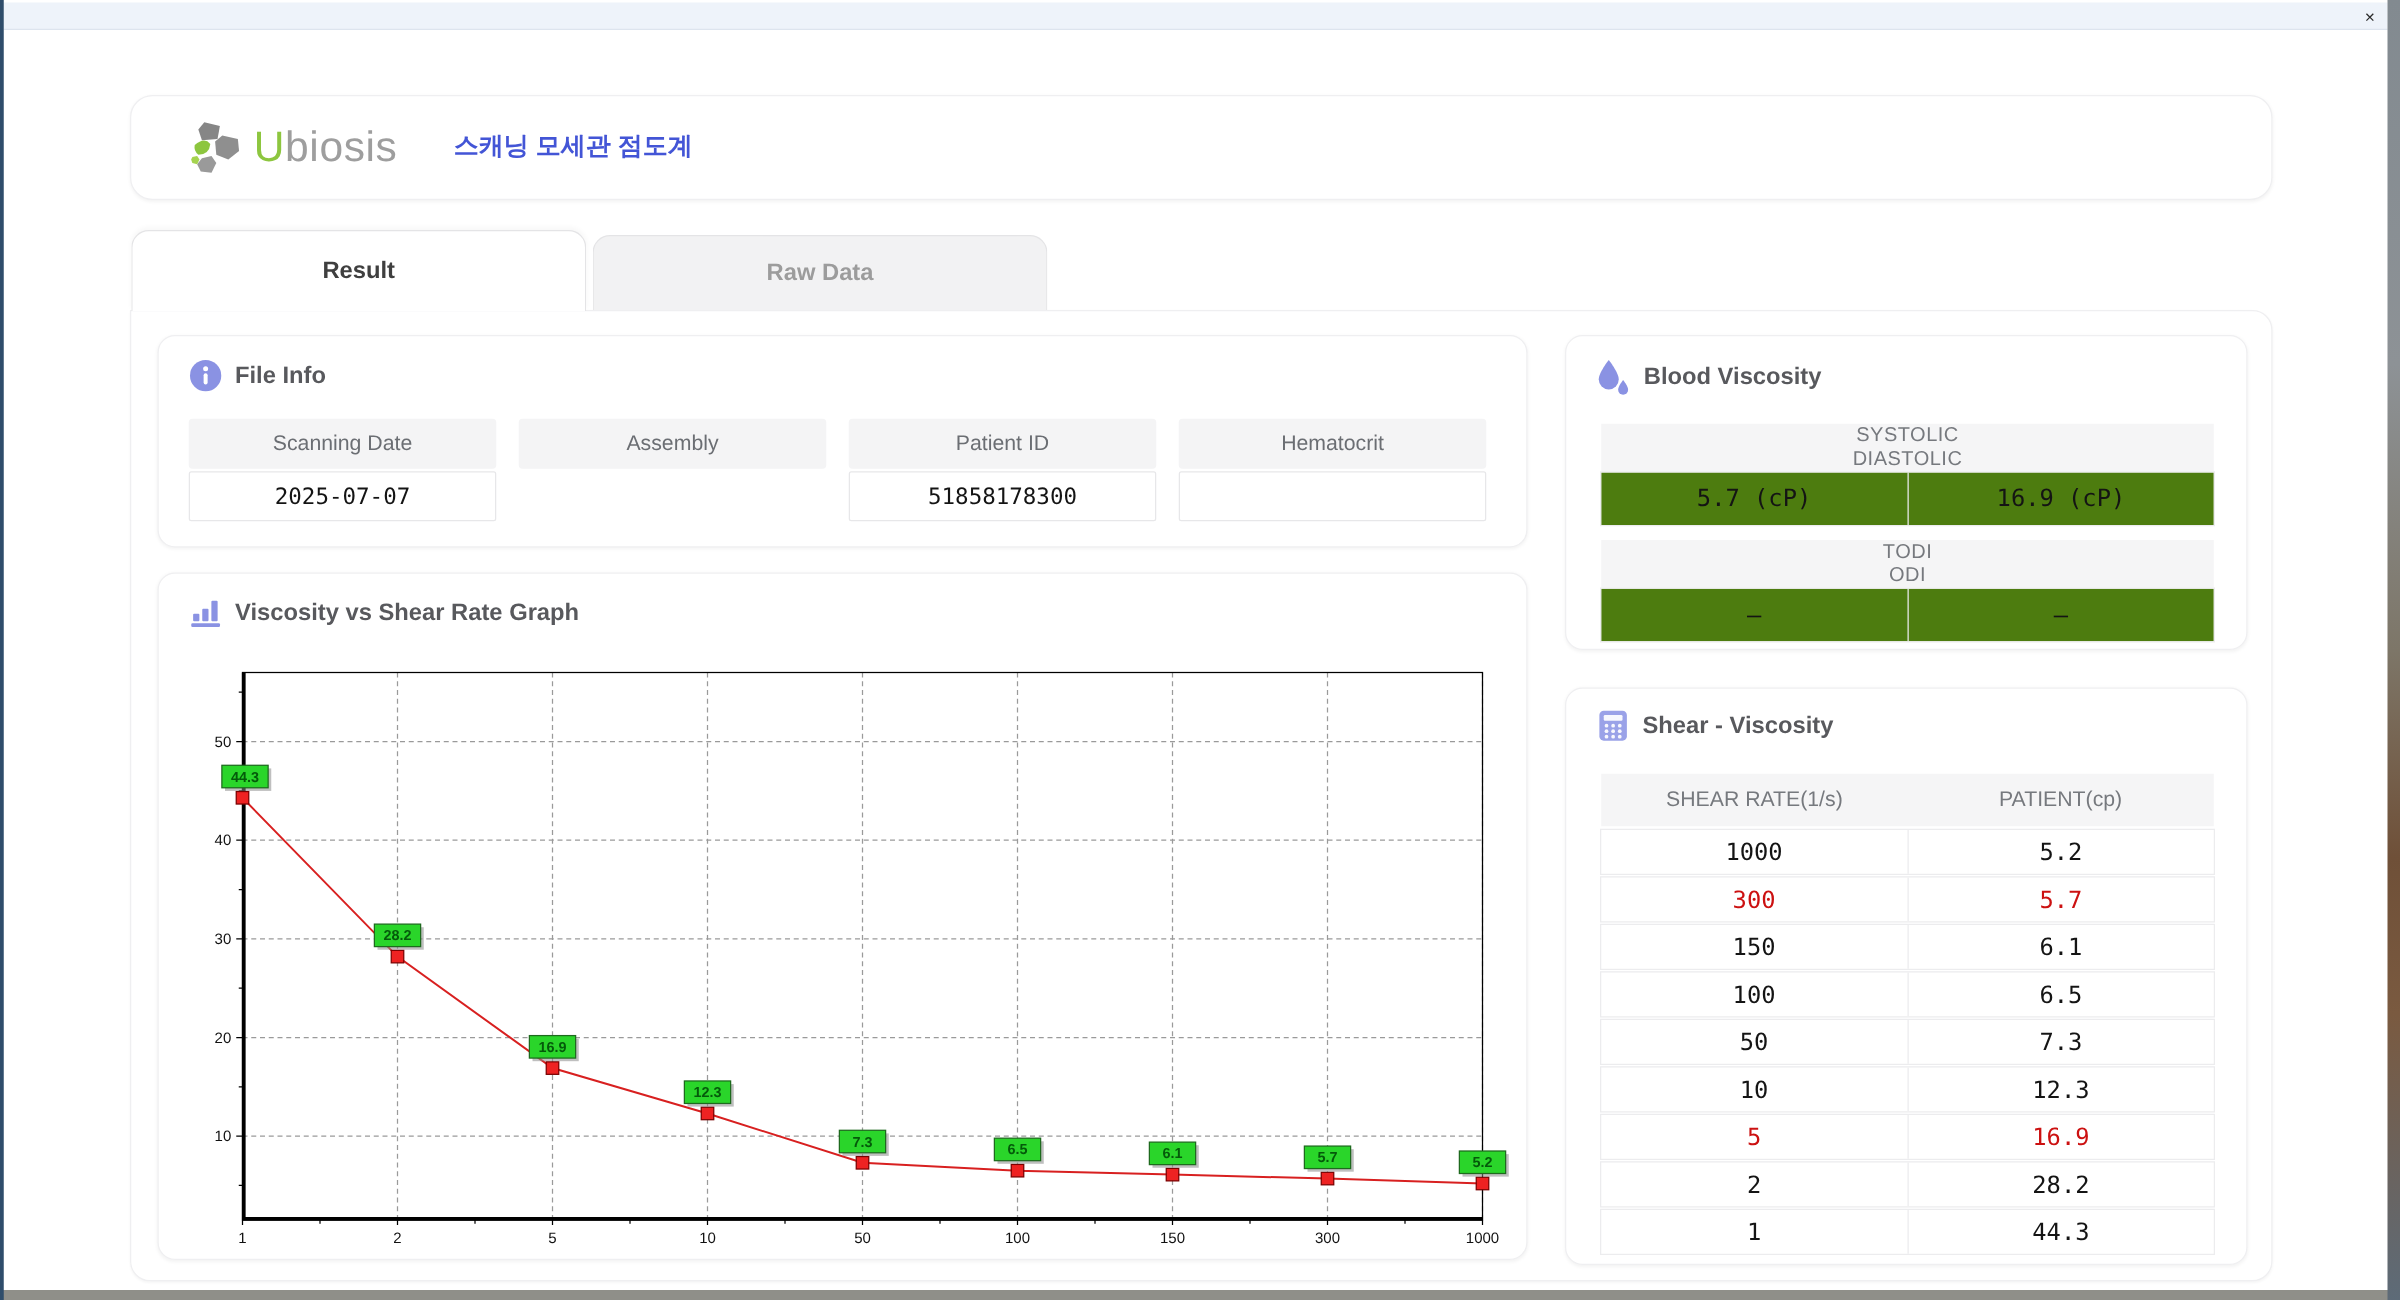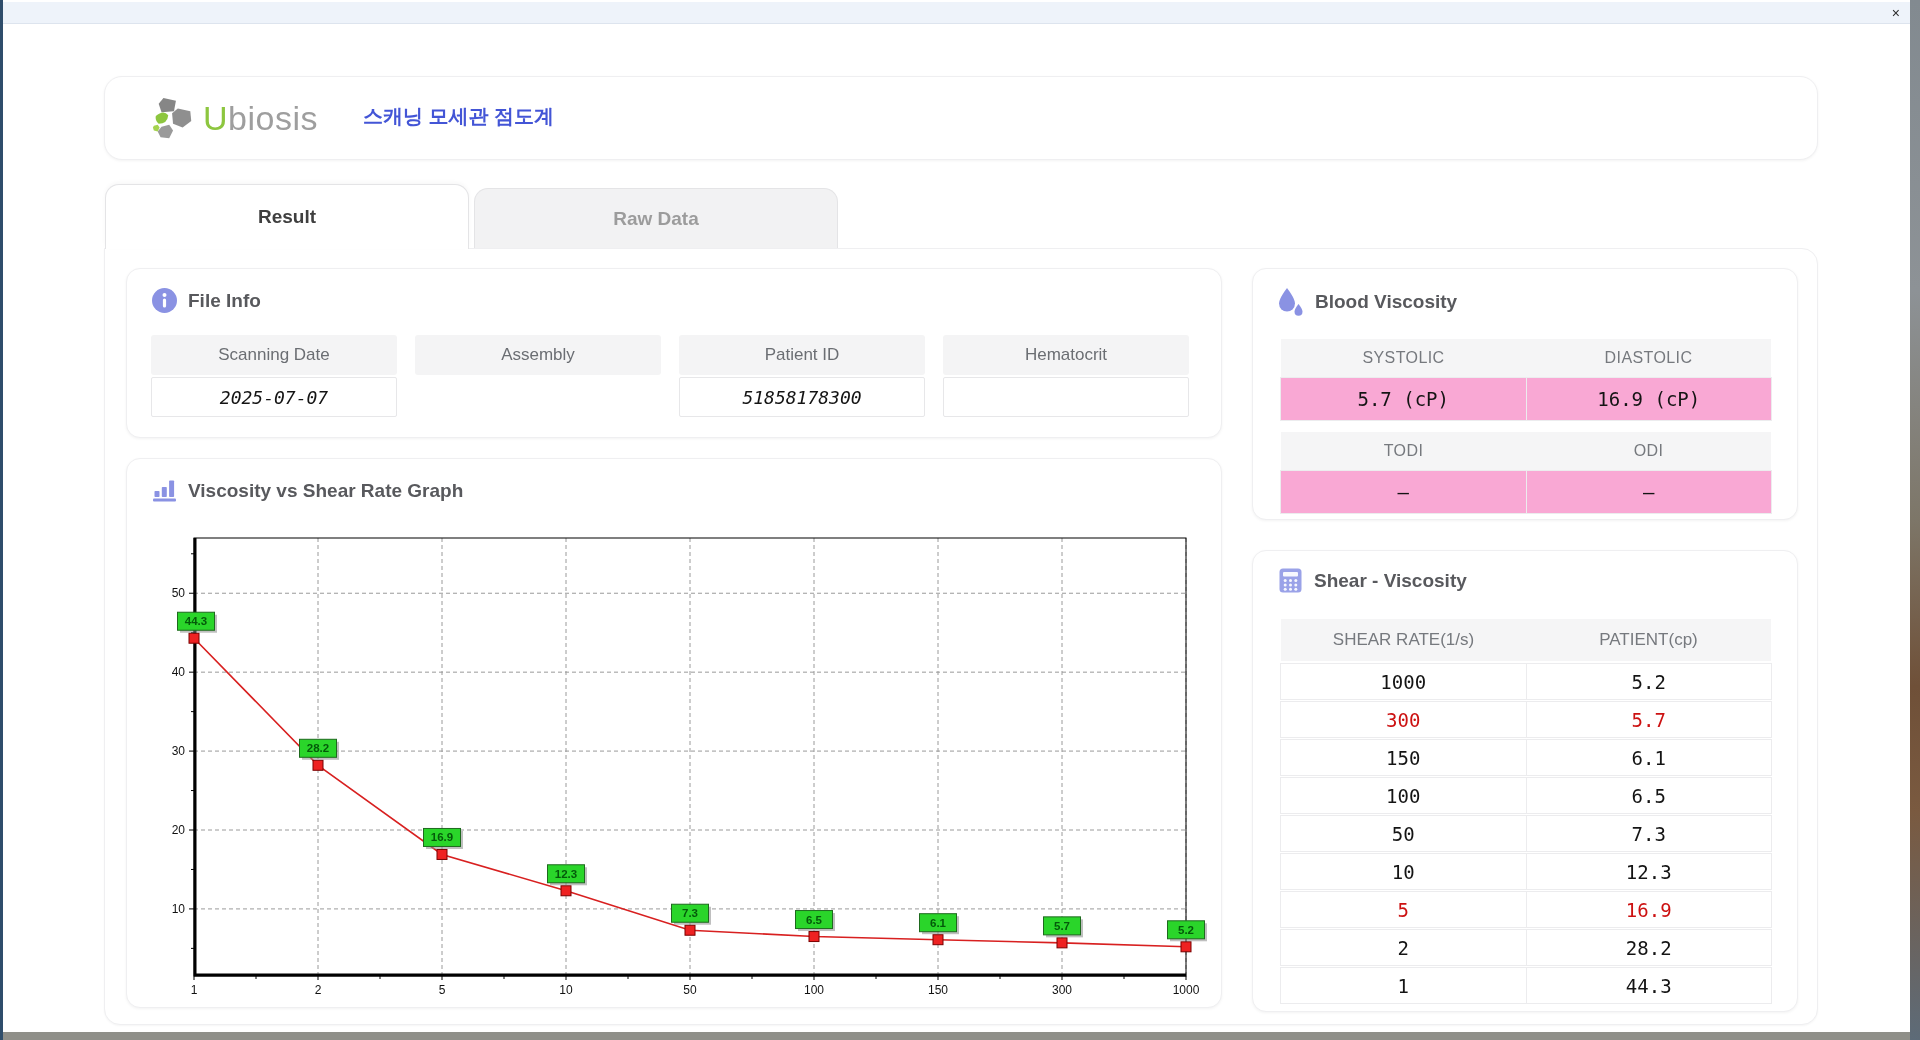--- a/index.html
+++ b/index.html
@@ -44,33 +44,33 @@
   .sec-title .txt { font-size:19px; font-weight:700; color:#58595d; margin-left:10px; }
 
   
   .fileinfo-card { left:126px; top:268px; width:1096px; height:170px; }
   .fields { position:absolute; left:24px; top:66px; display:flex; }
   .field { width:246px; margin-right:18px; }
   .field-label { height:40px; background:#f4f4f5; border-radius:3px; display:flex; align-items:center; justify-content:center;
     font-size:17px; color:#6b6e73; }
   .field-value { height:40px; margin-top:2px; background:#fff; border:1px solid #e7e7e9; border-radius:2px;
     display:flex; align-items:center; justify-content:center; font-size:18px; color:#141414;
-    font-family:"DejaVu Sans Mono", monospace;font-style:italic; }
+    font-family:"DejaVu Sans Mono", monospace; }
 
   
   .graph-card { left:126px; top:458px; width:1096px; height:550px; }
   .chart-wrap { position:absolute; left:14px; top:62px; width:1070px; height:476px; }
 
   
   .bv-card { left:1252px; top:268px; width:546px; height:252px; }
   .bv-table { position:absolute; left:28px; top:70px; width:490px; }
-  .hrow { display:flex; height:38px; background:#f5f5f6; }
+  .hrow { display:flex; height:38px; background:#f5f5f6;flex-direction:column; }
   .hrow .hcell { flex:1; display:flex; align-items:center; justify-content:center;
     font-size:16px; color:#76797e; letter-spacing:0.4px; }
-  .vrow { display:flex; height:42px; background:#f9a8d4; outline:1px solid #ececee; margin-top:1px; }
+  .vrow { display:flex; height:42px; background:#4d7c0f; outline:1px solid #ececee; margin-top:1px; }
   .vrow .vcell { flex:1; display:flex; align-items:center; justify-content:center;
     font-size:19px; color:#141414; font-family:"DejaVu Sans Mono", monospace; }
   .vrow .vcell + .vcell { border-left:1px solid #ececee; }
   .bv-gap { height:12px; }
 
   .sv-card { left:1252px; top:550px; width:546px; height:462px; }
   .sv-table { position:absolute; left:28px; top:68px; width:490px; }
   .sv-head { display:flex; height:42px; background:#f5f5f6; }
   .sv-head .hcell { flex:1; display:flex; align-items:center; justify-content:center;
     font-size:17px; color:#76797e; }

